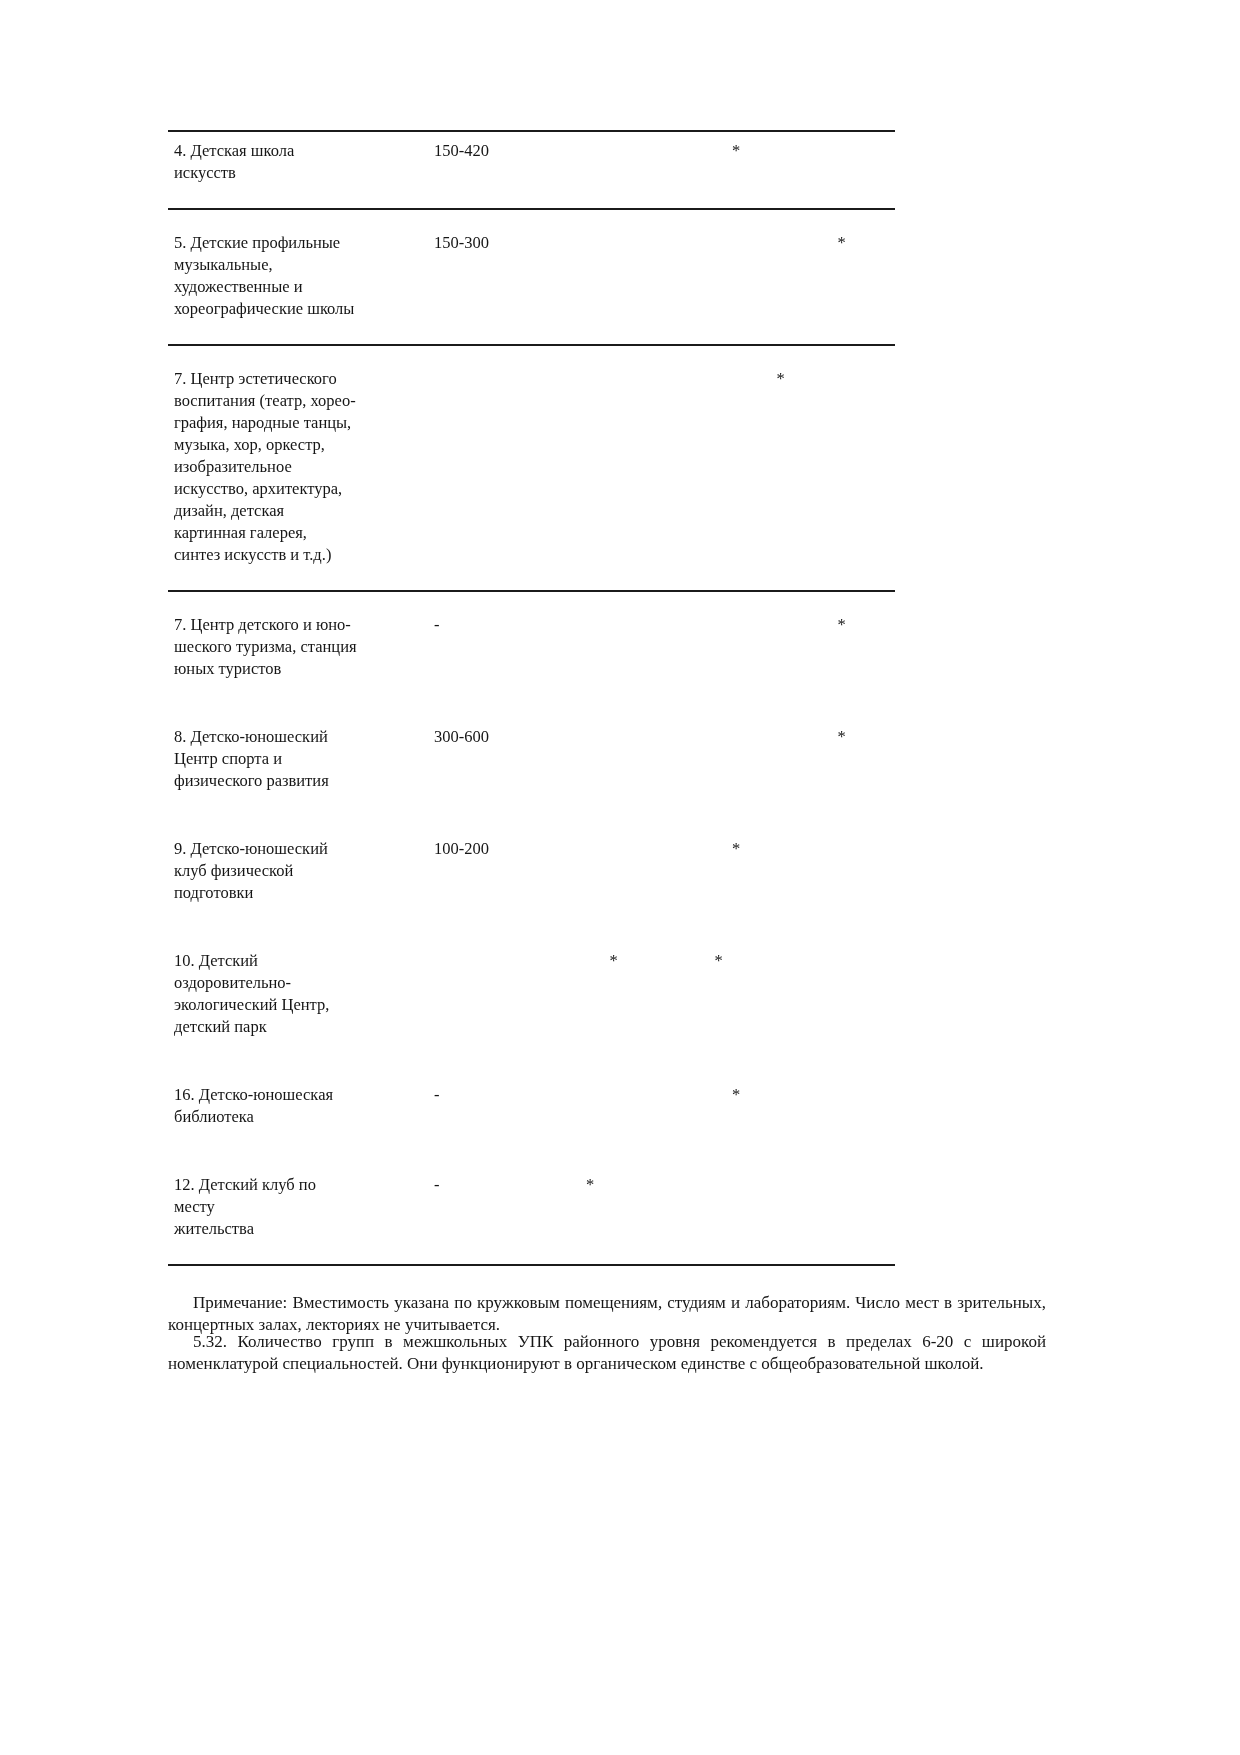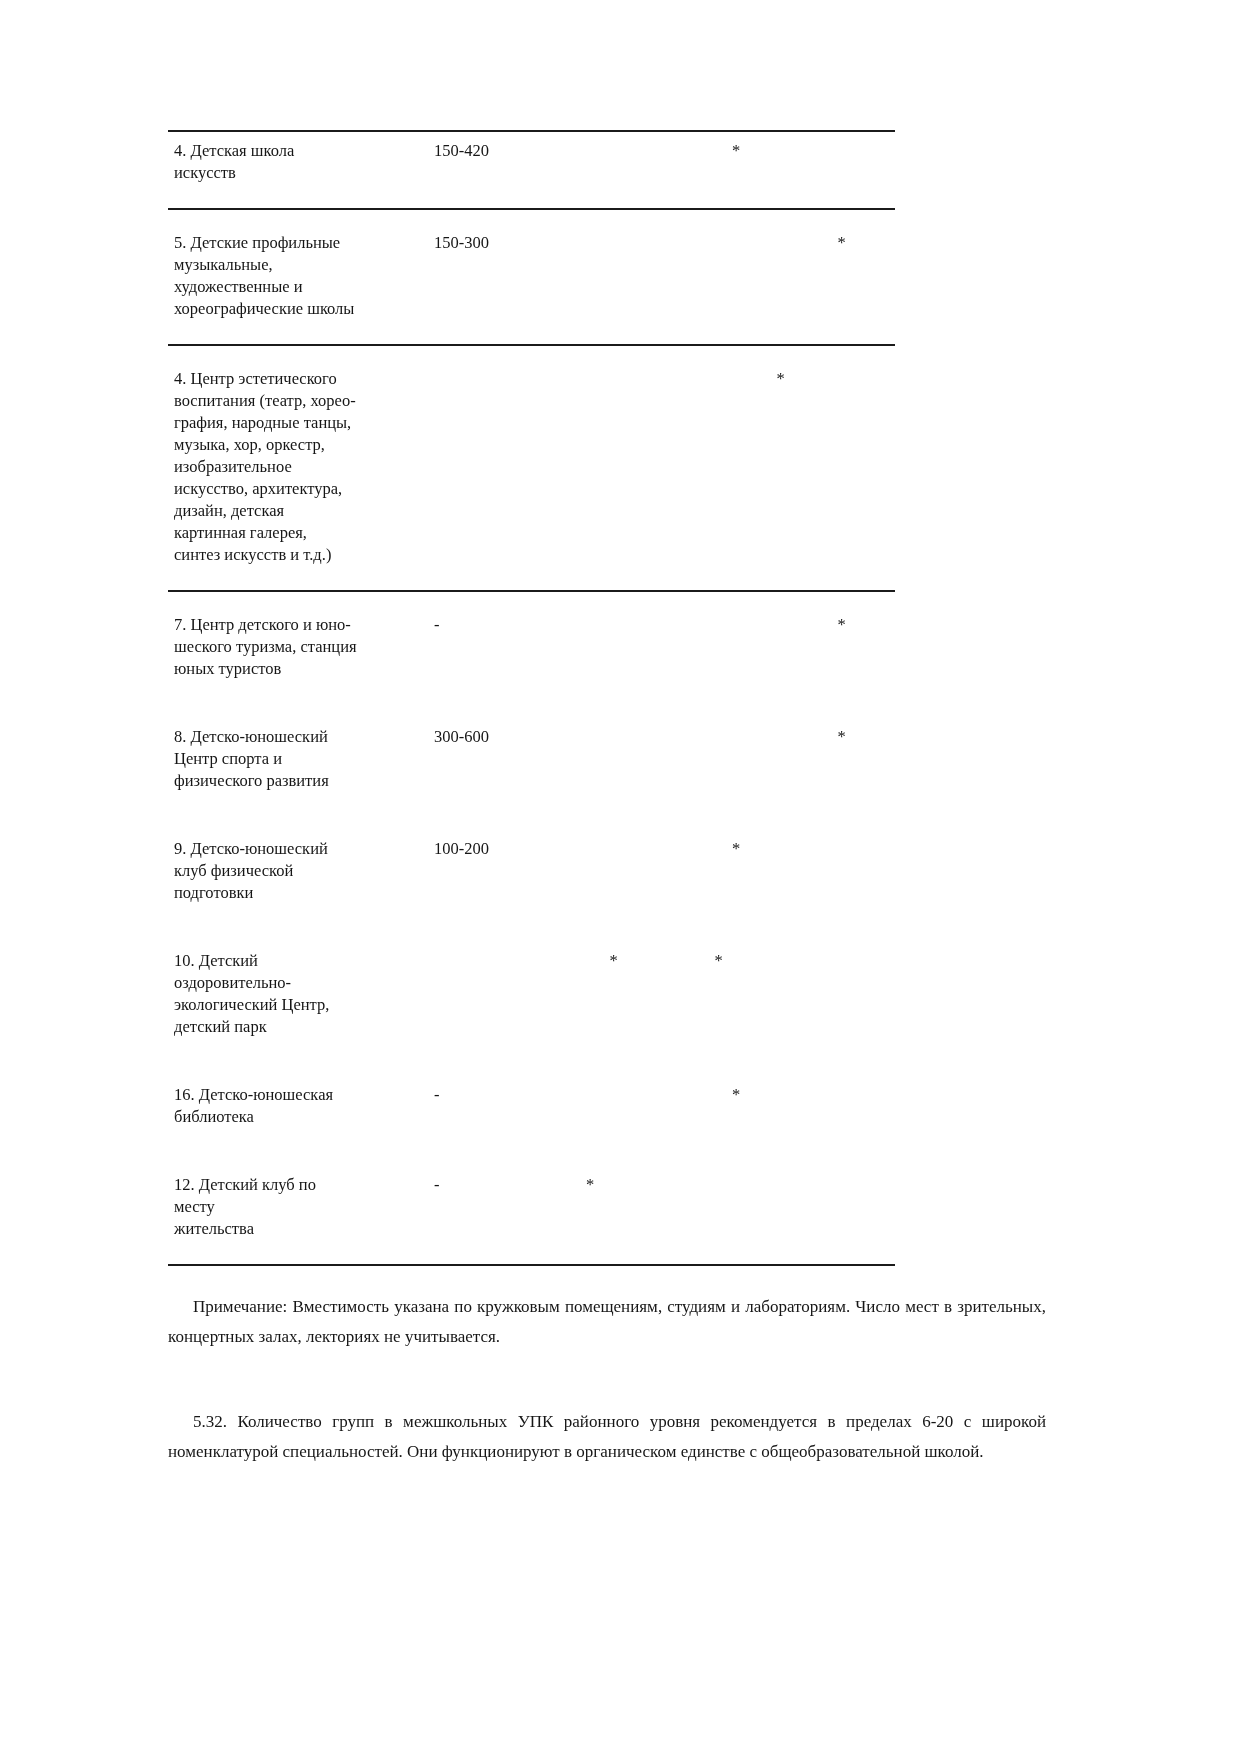--- a/index.html
+++ b/index.html
@@ -41,27 +41,27 @@
   .cell.m    { text-align: center; }
   .cell.m1   { padding-right: 6px; }
   .cell.m2   { padding-left: 41px; }
   .cell.m3   { padding-left: 6px; }
   .cell.m4   { padding-right: 35px; }
   .notes {
     position: absolute;
     left: 168px;
     width: 878px;
     font-size: 17px;
-    line-height: 30px;
+    line-height: 22px;
     text-align: justify;
     text-indent: 25px;
     margin: 0;
   }
   .note1 { top: 1292px; }
-  .note2 { top: 1407px; }
+  .note2 { top: 1331px; }
 </style>
 </head>
 <body>
 
 <div class="page">
 
   <div class="rules-table" id="table-body">
       <div class="row first sep">
     <div class="cell name">4. Детская школа
 искусств</div>
@@ -76,21 +76,21 @@
 музыкальные,
 художественные и
 хореографические школы</div>
     <div class="cell cap">150-300</div>
     <div class="cell m m1"></div>
     <div class="cell m m2"></div>
     <div class="cell m m3"></div>
     <div class="cell m m4">*</div>
   </div>
       <div class="row sep">
-    <div class="cell name">4. Центр эстетического
+    <div class="cell name">7. Центр эстетического
 воспитания (театр, хорео-
 графия, народные танцы,
 музыка, хор, оркестр,
 изобразительное
 искусство, архитектура,
 дизайн, детская
 картинная галерея,
 синтез искусств и т.д.)</div>
     <div class="cell m m1"></div>
     <div class="cell m m2"></div>

